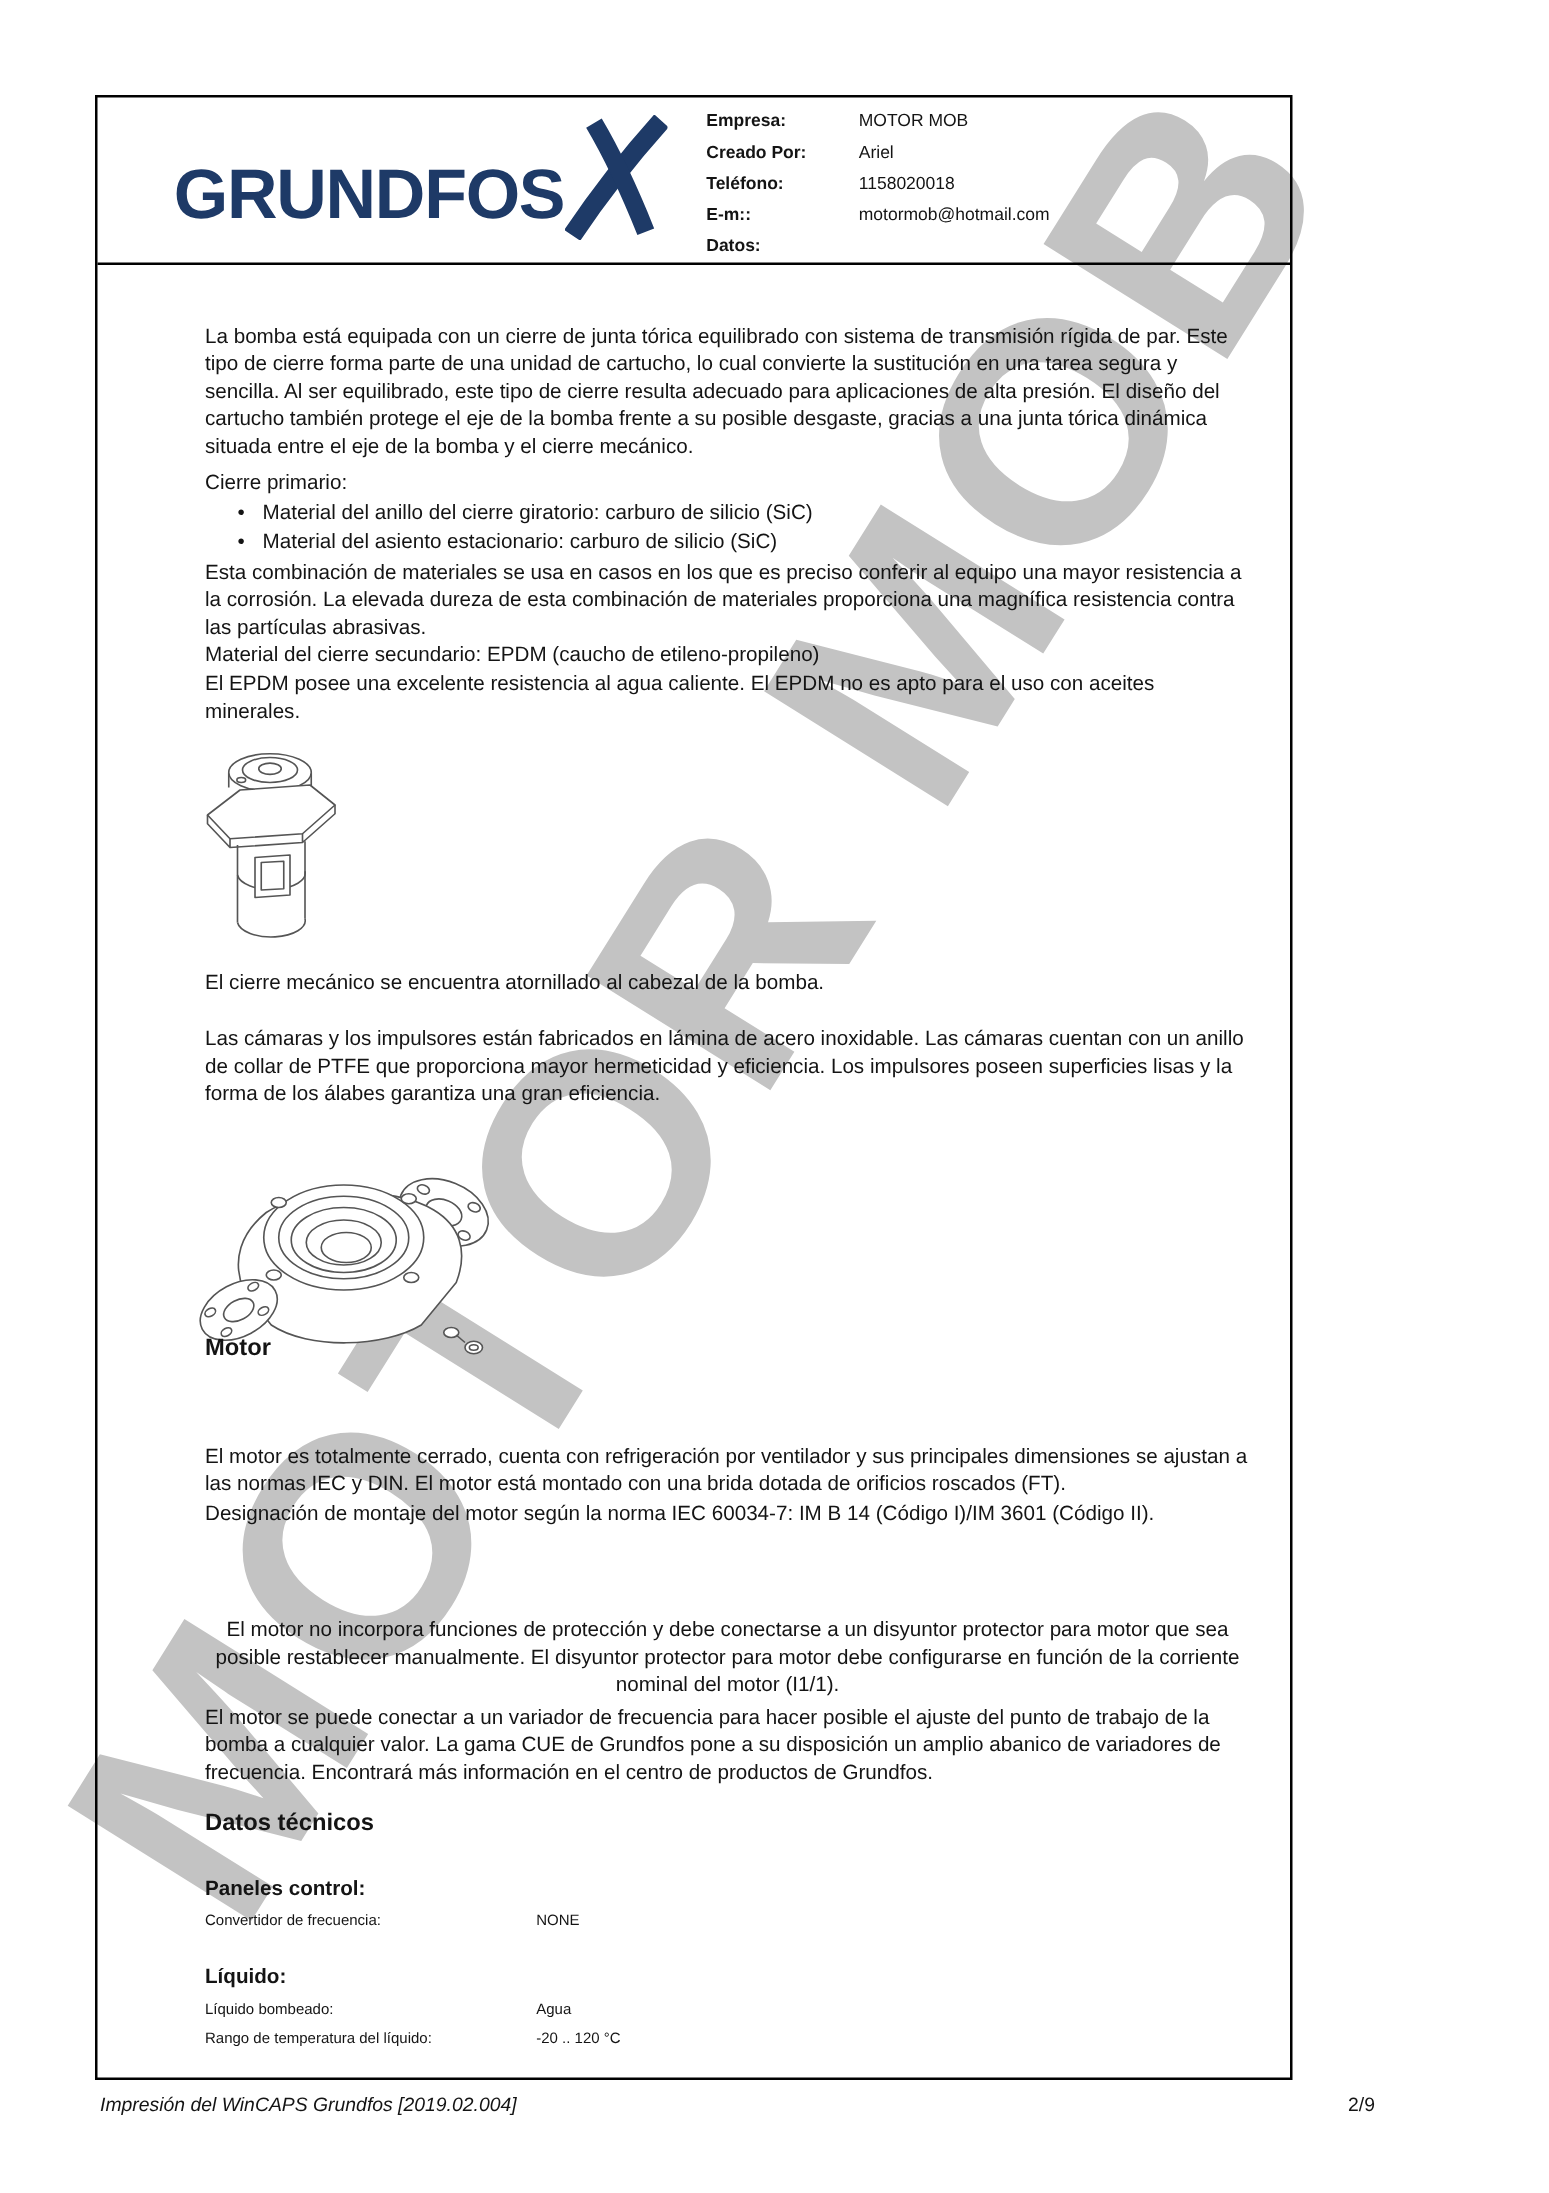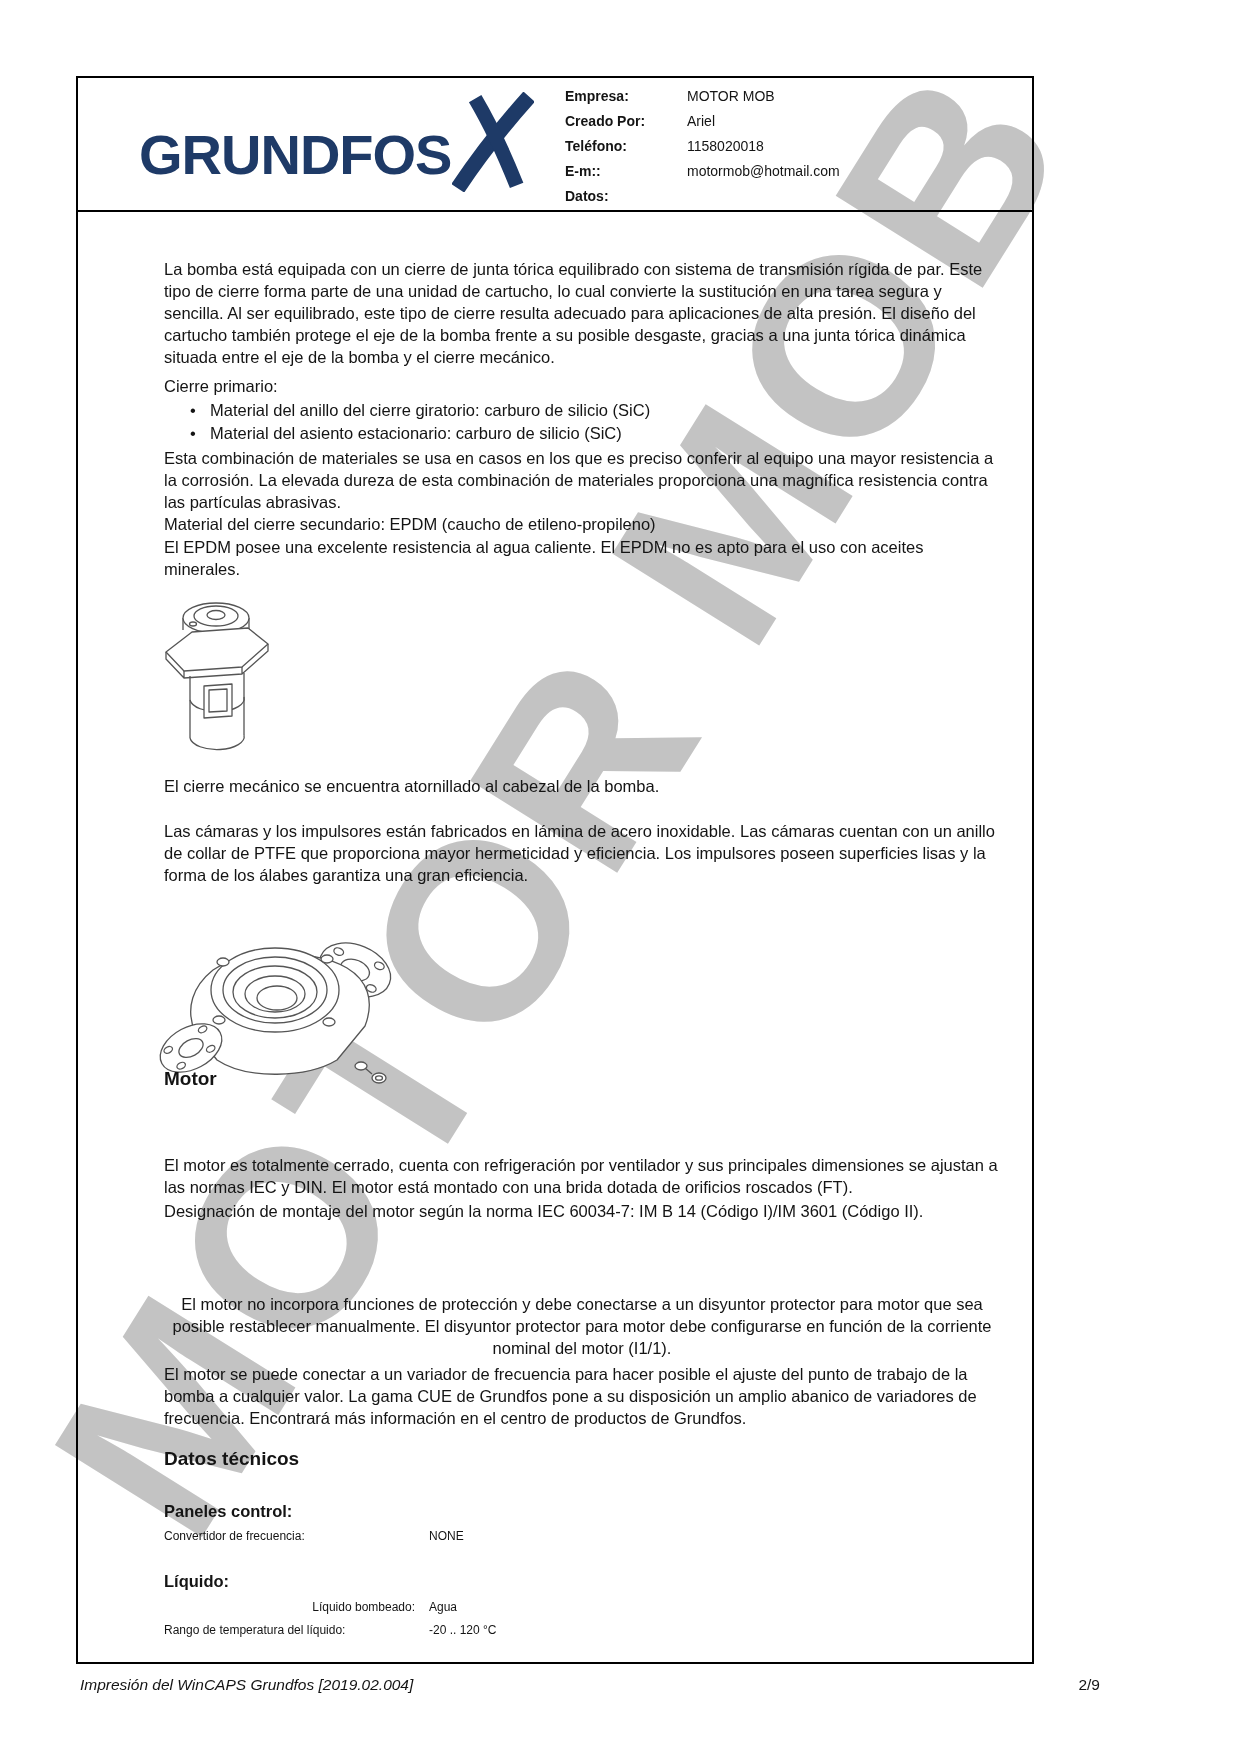--- a/index.html
+++ b/index.html
@@ -223,21 +223,21 @@
 
   <div class="abs h-sub content-left" style="top:1502px;">Paneles control:</div>
 
   <div class="abs tech-row content-left" style="top:1525px;">
     <span class="tech-label">Convertidor de frecuencia:</span>
     <span class="tech-value">NONE</span>
   </div>
 
   <div class="abs h-sub content-left" style="top:1572px;">Líquido:</div>
 
-  <div class="abs tech-row content-left" style="top:1596px;text-align:right;">
+  <div class="abs tech-row content-left" style="top:1596px;">
     <span class="tech-label">Líquido bombeado:</span>
     <span class="tech-value">Agua</span>
   </div>
   <div class="abs tech-row content-left" style="top:1619px;">
     <span class="tech-label">Rango de temperatura del líquido:</span>
     <span class="tech-value">-20 .. 120 °C</span>
   </div>
 
   <div class="footer-left">Impresión del WinCAPS Grundfos [2019.02.004]</div>
   <div class="footer-right" style="right:auto;left:1000px;">2/9</div>

